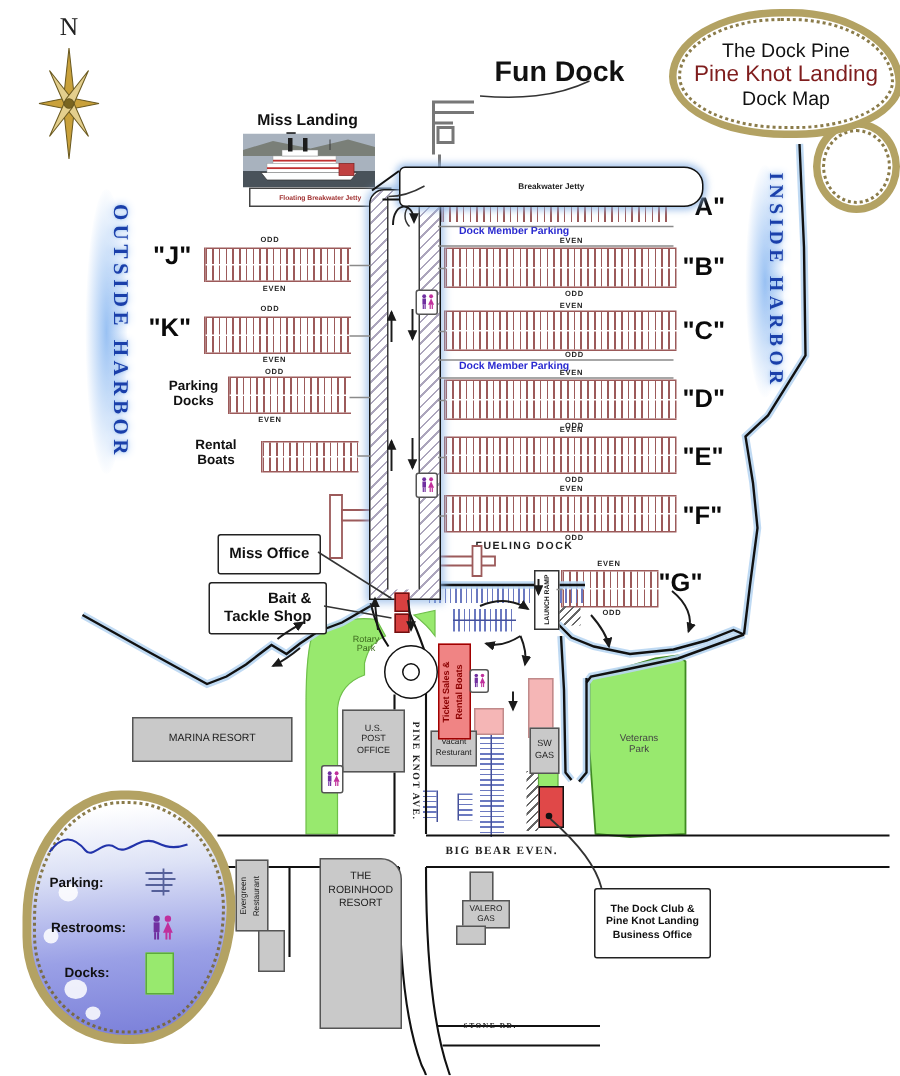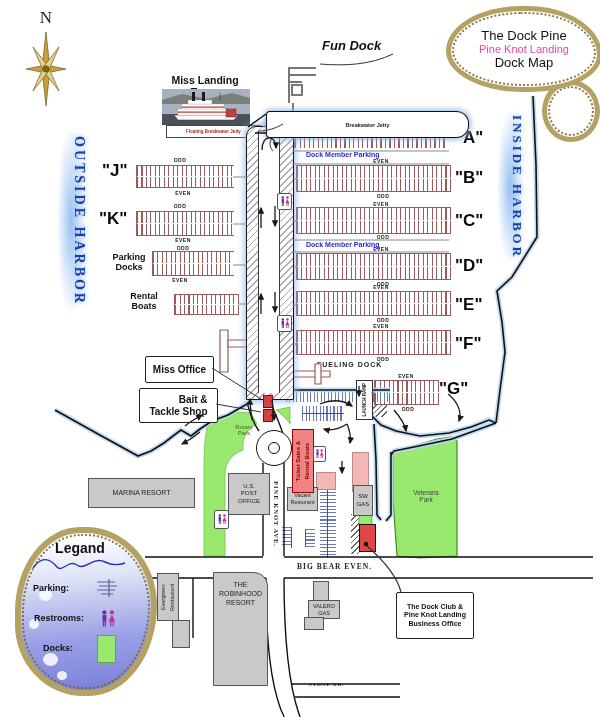--- a/index.html
+++ b/index.html
@@ -118,28 +118,28 @@
         <path d="M9,17 L24,36 L35,61 L20,42 Z" fill="#e4cf8d"></path>
         <path d="M35,17 L20,36 L9,61 L24,42 Z" fill="#e4cf8d"></path>
         <circle cx="22" cy="39" r="3.2" fill="#7a6520"></circle>
       </g>
     </svg>
   </div>
 
   <div class="abs rope" style="left:446px;top:6px;width:146px;height:76px;border-radius:50% 50% 48% 52%/55% 60% 45% 50%;z-index:16;display:flex;flex-direction:column;align-items:center;justify-content:center;">
     <div class="ropeIn"></div>
     <div style="font-size:13px;color:#111;">The Dock Pine</div>
-    <div style="font-size:11px;color:#ec4899;">Pine Knot Landing</div>
+    <div style="font-size:15px;color:#7f1d1d;">Pine Knot Landing</div>
     <div style="font-size:13px;color:#111;">Dock Map</div>
   </div>
   <div class="abs" style="left:542px;top:80px;width:48px;height:52px;border:5px solid #b3a263;border-radius:50%;z-index:15;">
     <div class="ropeIn" style="border-radius:50%;"></div>
   </div>
 
-  <div class="abs" style="left:322px;top:38px;width:102px;height:18px;font-size:13px;font-weight:bold;font-style:italic;">Fun Dock</div>
+  <div class="abs" style="left:322px;top:38px;width:102px;height:18px;font-size:19px;font-weight:bold;text-align:center;">Fun Dock</div>
   <svg class="layer" width="600" height="717" style="z-index:8">
     <g stroke="#777" stroke-width="2" fill="none">
       <path d="M288,68 H316 M288,75 H316 M288,82 H302 M289,68 V103 M293,103 V112"></path>
       <rect x="292" y="85" width="10" height="10"></rect>
     </g>
   </svg>
 
   <div class="abs" style="left:158px;top:74px;width:94px;height:14px;font-size:10.5px;font-weight:bold;text-align:center;">Miss Landing Tours</div>
   <div class="abs" style="left:162px;top:89px;width:88px;height:36px;z-index:10;">
     <svg width="88" height="36" viewBox="0 0 88 36">
@@ -368,21 +368,20 @@
   <div class="abs road-lbl vtextD" style="left:267px;top:476px;width:13px;height:76px;font-size:6.5px;z-index:11;">PINE KNOT AVE.</div>
   <div class="abs road-lbl" style="left:297px;top:562px;width:80px;font-size:7.5px;z-index:11;">BIG BEAR EVEN.</div>
   <div class="abs road-lbl" style="left:309px;top:682px;width:40px;font-size:5px;z-index:11;">STONE RD.</div>
 
   <div class="abs" id="legend" style="left:15px;top:527px;width:130px;height:157px;">
     <div class="ropeIn" style="border-radius:inherit;"></div>
     <div class="abs blob" style="left:18px;top:56px;width:13px;height:12px;"></div>
     <div class="abs blob" style="left:8px;top:86px;width:10px;height:10px;"></div>
     <div class="abs blob" style="left:22px;top:120px;width:15px;height:13px;"></div>
     <div class="abs blob" style="left:36px;top:138px;width:10px;height:9px;"></div>
-    <div class="abs" style="left:0;top:7px;width:118px;text-align:center;font-size:14px;font-weight:bold;color:#111;">Legand</div>
     <svg class="abs" style="left:8px;top:20px;" width="100" height="20" viewBox="0 0 100 20">
       <path d="M4,15 C12,4 20,4 28,14 C33,20 40,6 48,12 C56,18 64,3 76,9 C84,13 90,12 96,10" stroke="#2233aa" stroke-width="1.4" fill="none"></path>
     </svg>
     <div class="abs legrow" style="left:12px;top:50px;">Parking:</div>
     <svg class="abs" style="left:74px;top:44px;" width="24" height="22" viewBox="0 0 24 22">
       <g stroke="#55609a" stroke-width="1.2">
           <path d="M2,5 H20 M4,9 H22 M2,13 H20 M6,17 H18 M14,2 V20"></path>
         </g>
     </svg>
     <div class="abs legrow" style="left:13px;top:80px;">Restrooms:</div>

